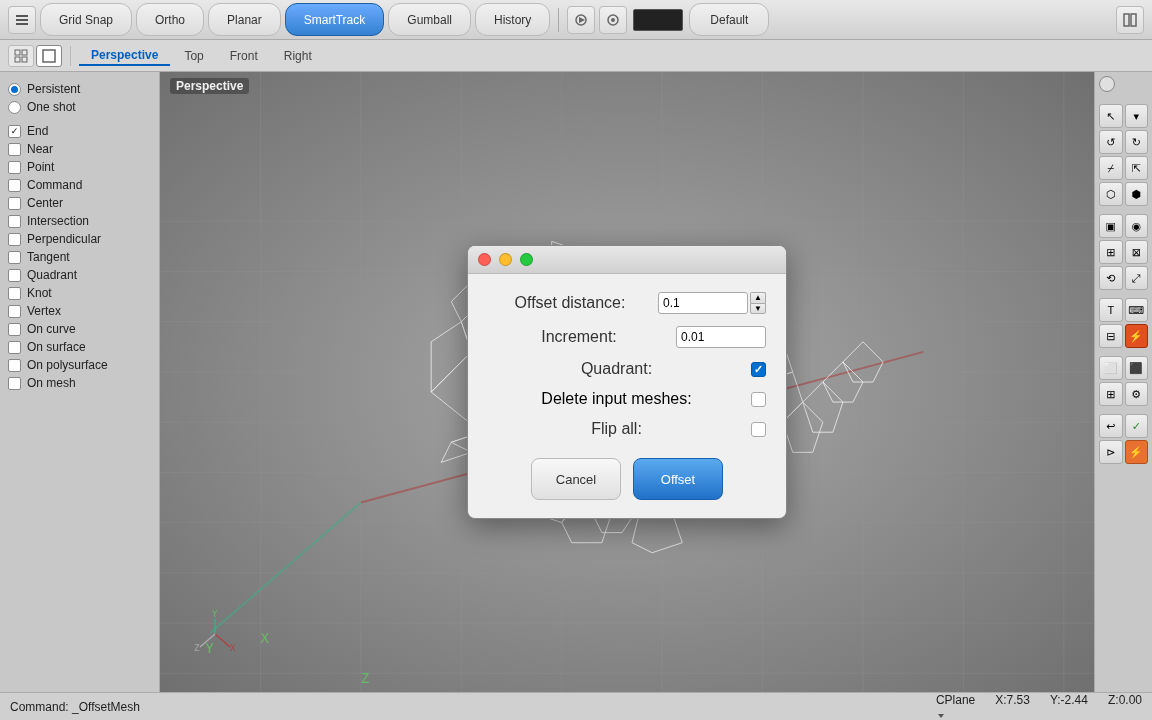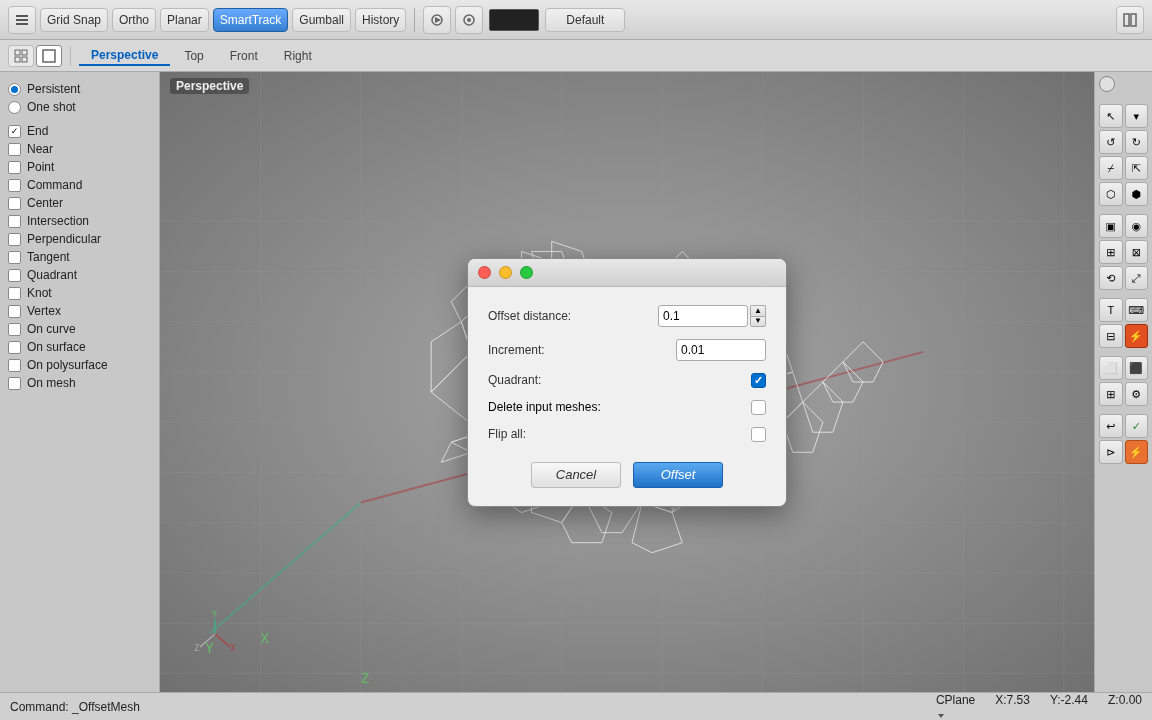--- a/index.html
+++ b/index.html
@@ -9,25 +9,25 @@
     #toolbar {
       height: 40px;
       background: linear-gradient(to bottom, #e8e8e8, #d0d0d0);
       border-bottom: 1px solid #aaa;
       display: flex;
       align-items: center;
       padding: 0 8px;
       gap: 4px;
     }
     .toolbar-btn {
-      height: 24px;
-      padding: 0 6px;
+      height: 33px;
+      padding: 0 18px;
       border: 1px solid #bbb;
       background: linear-gradient(to bottom, #f0f0f0, #ddd);
-      border-radius: 4px;
+      border-radius: 12px;
       cursor: pointer;
       font-size: 12px;
       color: #333;
     }
     .toolbar-btn.active {
       background: linear-gradient(to bottom, #6aabff, #3480d0);
       color: white;
       border-color: #2060a0;
     }
     .toolbar-icon-btn {
@@ -234,23 +234,23 @@
     #dialog-body {
       padding: 18px 20px 14px;
     }
     .form-row {
       display: flex;
       align-items: center;
       margin-bottom: 12px;
       gap: 6px;
     }
     .form-label {
-      text-align: left;
+      text-align: center;
       flex: 1;
-      font-size: 12px;
+      font-size: 16px;
       color: #333;
     }
     .form-label.disabled { color: #000000; }
     .form-input-wrap {
       display: flex;
       align-items: center;
     }
     .form-input {
       width: 90px;
       height: 22px;
@@ -302,26 +302,25 @@
       font-weight: bold;
     }
     .dialog-buttons {
       display: flex;
       justify-content: center;
       gap: 12px;
       padding: 8px 0 4px;
     }
     .dlg-btn {
       width: 90px;
-      height: 26px;
-      border-radius: 3px;
+      height: 42px;
+      border-radius: 8px;
       cursor: pointer;
       font-size: 13px;
       font-weight: 500;
-      font-style: italic;
     }
     .dlg-btn-cancel {
       border: 1px solid #bbb;
       background: linear-gradient(to bottom, #f8f8f8, #e0e0e0);
       color: #333;
     }
     .dlg-btn-primary {
       border: 1px solid #1a60b0;
       background: linear-gradient(to bottom, #5aaaf0, #2070c8);
       color: white;

